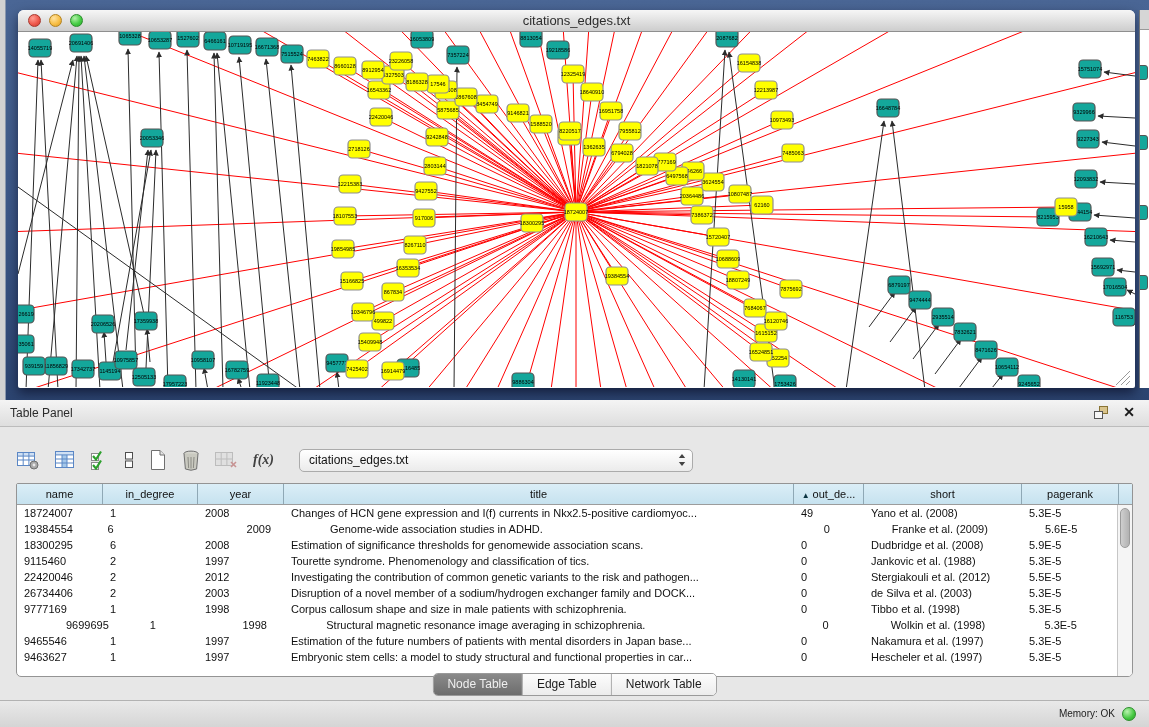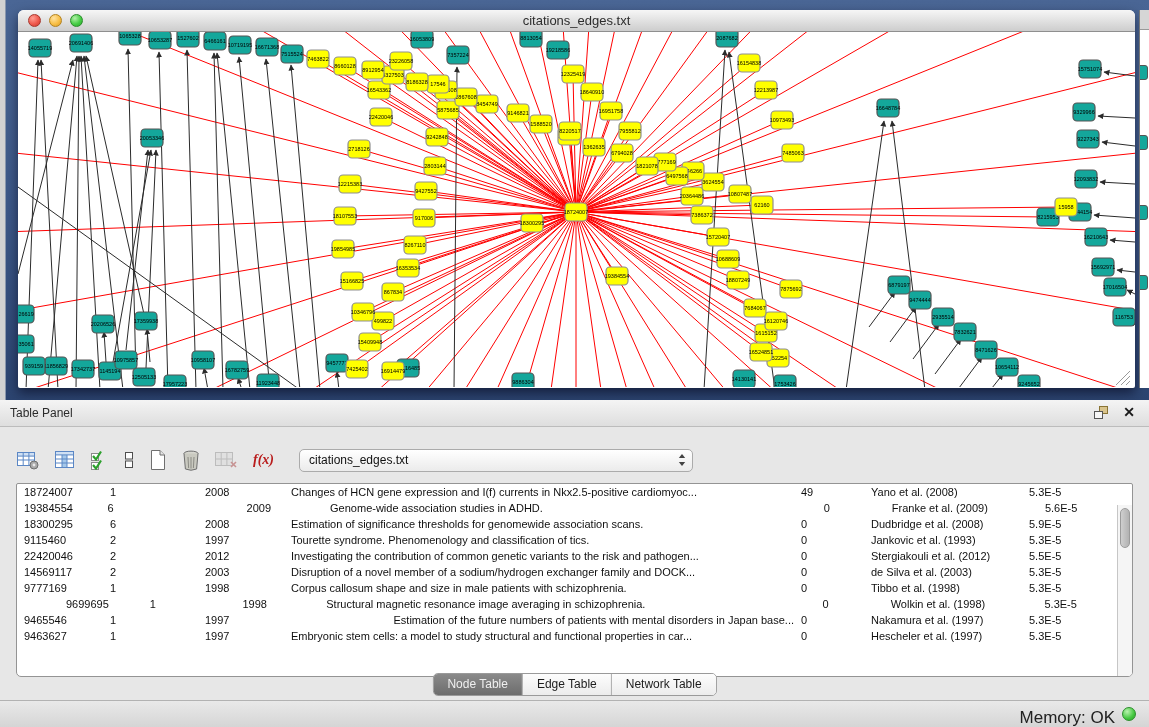--- a/index.html
+++ b/index.html
@@ -30,21 +30,21 @@
 
   
   .table-panel{position:absolute;left:0;top:400px;width:1149px;height:300px;background:#e7e7e7;}
   .panel-titlebar{position:relative;height:27px;background:linear-gradient(#f4f4f4,#dedede);
     border-bottom:1px solid #bcbcbc;}
   .panel-title{position:absolute;left:10px;top:6px;font-size:12px;color:#2b2b2b;}
   .float-icon{position:absolute;right:40px;top:6px;width:15px;height:14px;cursor:default;}
   .close-icon{position:absolute;right:14px;top:4px;font-size:14px;font-weight:bold;color:#1a1a1a;cursor:default;}
   .toolbar{position:absolute;left:16px;top:44px;height:32px;display:flex;align-items:center;}
   .tb-icon{margin-right:13px;display:inline-flex;align-items:center;justify-content:center;}
-  .fx{font-family:"Liberation Serif",serif;font-style:italic;font-weight:bold;font-size:14px;color:#b91c1c;}
+  .fx{font-family:"Liberation Serif",serif;font-style:italic;font-weight:bold;font-size:14px;color:#404040;}
   .combo{margin-left:12px;width:394px;height:23px;border:1px solid #ababab;border-radius:5px;
     background:linear-gradient(#ffffff,#ebebeb);display:flex;align-items:center;
     padding:0 6px 0 9px;font-size:12px;color:#111;}
   .combo .val{flex:1;}
   .table-box{position:absolute;left:16px;top:83px;width:1117px;height:194px;background:#fff;
     border:1px solid #949494;border-radius:2px 2px 5px 5px;overflow:hidden;}
   .thead{display:flex;height:21px;background:linear-gradient(#dbeef7,#c6e2ef);
     border-bottom:1px solid #9c9c9c;}
   .th{font-size:11px;color:#111;text-align:center;line-height:20px;
     border-right:1px solid #8fa8b5;overflow:hidden;white-space:nowrap;}
@@ -59,21 +59,21 @@
   .tabs{position:absolute;left:50%;top:273px;transform:translateX(-50%);display:flex;
     border:1px solid #9a9a9a;border-radius:5px;overflow:hidden;background:#fff;}
   .tab{height:21px;line-height:21px;padding:0 14px;font-size:12px;color:#1d1d1d;
     background:linear-gradient(#fdfdfd,#ececec);border-right:1px solid #a5a5a5;}
   .tab:last-child{border-right:none;}
   .tab.sel{background:linear-gradient(#8a8a8a,#6d6d6d);color:#efefef;}
 
   
   .status-bar{position:absolute;left:0;top:700px;width:1149px;height:27px;
     background:linear-gradient(#e9e9e9,#d5d5d5);border-top:1px solid #b2b2b2;}
-  .mem-label{position:absolute;right:34px;top:7px;font-size:17px;color:#222;}
+  .mem-label{position:absolute;right:34px;top:7px;font-size:10px;color:#222;}
   .mem-dot{position:absolute;right:13px;top:6px;width:14px;height:14px;border-radius:50%;
     background:radial-gradient(circle at 35% 30%,#b9f3ae,#43c73f 60%,#2f9e2f);border:1px solid #2b8f2b;}
 </style>
 </head>
 <body>
 
 <div class="network-region">
   <div class="left-sliver"></div>
 
   <div class="net-window">
@@ -560,20 +560,29 @@
     <div class="combo">
       <span class="val">citations_edges.txt</span>
       <svg width="8" height="14" viewBox="0 0 8 14">
         <path d="M4 1 L7.2 5 H0.8 Z" fill="#444"></path>
         <path d="M4 13 L7.2 9 H0.8 Z" fill="#444"></path>
       </svg>
     </div>
   </div>
 
   <div class="table-box">
+    <div class="thead" id="thead">
+        <div class="th" style="width: 86px;">name</div>
+        <div class="th" style="width: 95px;">in_degree</div>
+        <div class="th" style="width: 86px;">year</div>
+        <div class="th" style="width: 510px;">title</div>
+        <div class="th" style="width: 70px;"><span class="sort">▲</span>out_de...</div>
+        <div class="th" style="width: 158px;">short</div>
+        <div class="th" style="width: 97px;">pagerank</div>
+      </div>
     <div id="tbody">
         <div class="tr">
           <div class="td" style="width: 86px;">18724007</div>
           <div class="td" style="width: 95px;">1</div>
           <div class="td" style="width: 86px;">2008</div>
           <div class="td" style="width: 510px;">Changes of HCN gene expression and I(f) currents in Nkx2.5-positive cardiomyoc...</div>
           <div class="td" style="width: 70px;">49</div>
           <div class="td" style="width: 158px;">Yano et al. (2008)</div>
           <div class="td" style="width: 97px;">5.3E-5</div>
         </div>
@@ -594,34 +603,34 @@
           <div class="td" style="width: 70px;">0</div>
           <div class="td" style="width: 158px;">Dudbridge et al. (2008)</div>
           <div class="td" style="width: 97px;">5.9E-5</div>
         </div>
         <div class="tr">
           <div class="td" style="width: 86px;">9115460</div>
           <div class="td" style="width: 95px;">2</div>
           <div class="td" style="width: 86px;">1997</div>
           <div class="td" style="width: 510px;">Tourette syndrome. Phenomenology and classification of tics.</div>
           <div class="td" style="width: 70px;">0</div>
-          <div class="td" style="width: 158px;">Jankovic et al. (1993)</div>
+          <div class="td" style="width: 158px;">Jankovic et al. (1988)</div>
           <div class="td" style="width: 97px;">5.3E-5</div>
         </div>
         <div class="tr">
           <div class="td" style="width: 86px;">22420046</div>
           <div class="td" style="width: 95px;">2</div>
           <div class="td" style="width: 86px;">2012</div>
           <div class="td" style="width: 510px;">Investigating the contribution of common genetic variants to the risk and pathogen...</div>
           <div class="td" style="width: 70px;">0</div>
           <div class="td" style="width: 158px;">Stergiakouli et al. (2012)</div>
           <div class="td" style="width: 97px;">5.5E-5</div>
         </div>
         <div class="tr">
-          <div class="td" style="width: 86px;">14569117</div>
+          <div class="td" style="width: 86px;">26734406</div>
           <div class="td" style="width: 95px;">2</div>
           <div class="td" style="width: 86px;">2003</div>
           <div class="td" style="width: 510px;">Disruption of a novel member of a sodium/hydrogen exchanger family and DOCK...</div>
           <div class="td" style="width: 70px;">0</div>
           <div class="td" style="width: 158px;">de Silva et al. (2003)</div>
           <div class="td" style="width: 97px;">5.3E-5</div>
         </div>
         <div class="tr">
           <div class="td" style="width: 86px;">9777169</div>
           <div class="td" style="width: 95px;">1</div>
@@ -637,21 +646,21 @@
           <div class="td" style="width: 86px;">1998</div>
           <div class="td" style="width: 510px;">Structural magnetic resonance image averaging in schizophrenia.</div>
           <div class="td" style="width: 70px;">0</div>
           <div class="td" style="width: 158px;">Wolkin et al. (1998)</div>
           <div class="td" style="width: 97px;">5.3E-5</div>
         </div>
         <div class="tr">
           <div class="td" style="width: 86px;">9465546</div>
           <div class="td" style="width: 95px;">1</div>
           <div class="td" style="width: 86px;">1997</div>
-          <div class="td" style="width: 510px; text-align: right;">Estimation of the future numbers of patients with mental disorders in Japan base...</div>
+          <div class="td" style="width: 510px;">Estimation of the future numbers of patients with mental disorders in Japan base...</div>
           <div class="td" style="width: 70px;">0</div>
           <div class="td" style="width: 158px;">Nakamura et al. (1997)</div>
           <div class="td" style="width: 97px;">5.3E-5</div>
         </div>
         <div class="tr">
           <div class="td" style="width: 86px;">9463627</div>
           <div class="td" style="width: 95px;">1</div>
           <div class="td" style="width: 86px;">1997</div>
           <div class="td" style="width: 510px;">Embryonic stem cells: a model to study structural and functional properties in car...</div>
           <div class="td" style="width: 70px;">0</div>

